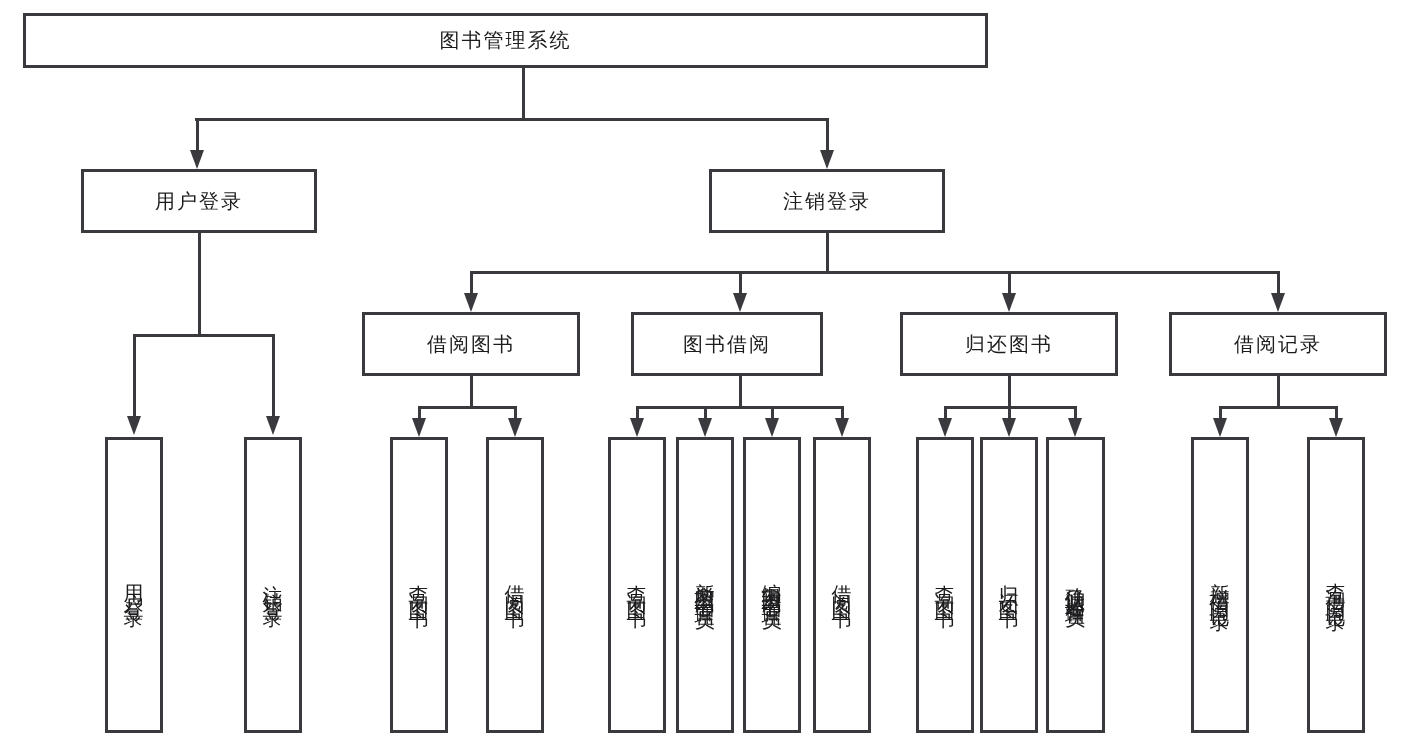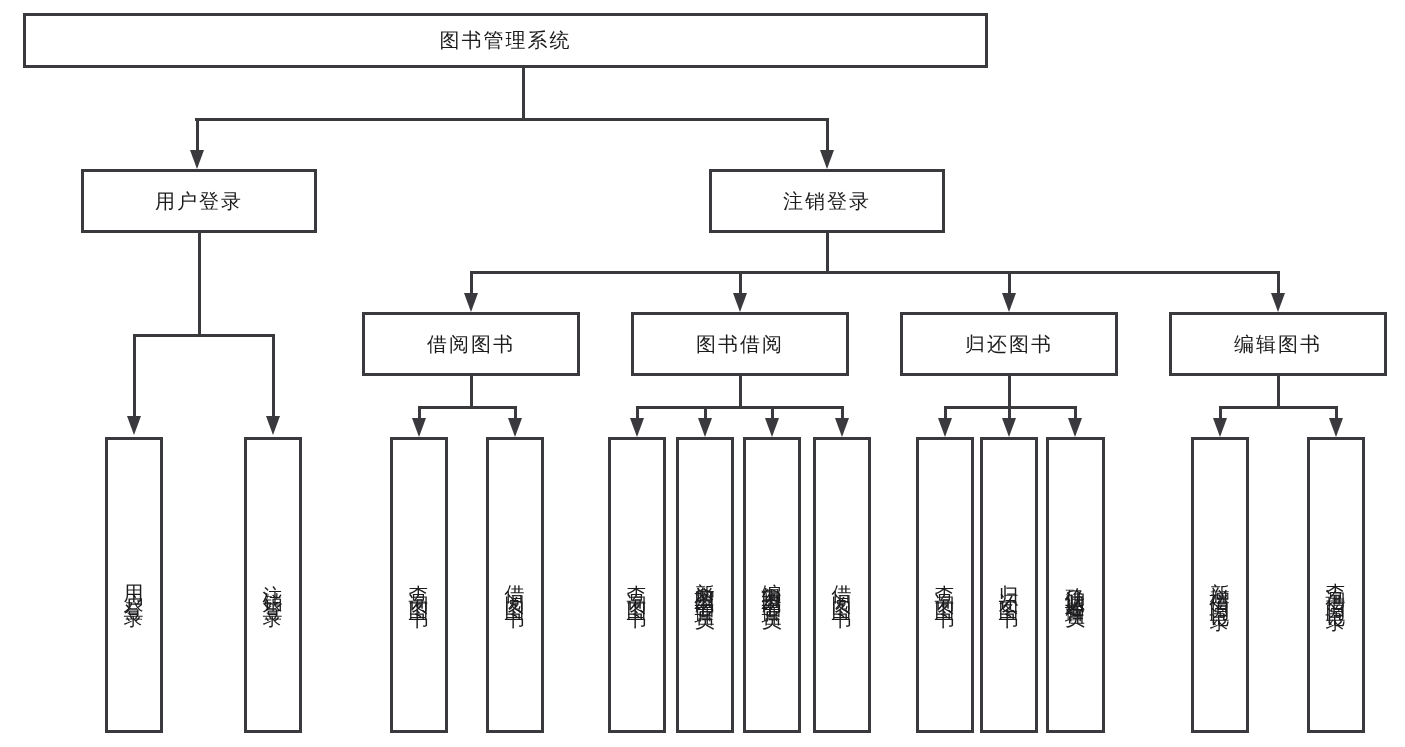--- a/index.html
+++ b/index.html
@@ -102,28 +102,28 @@
   <div class="vline" style="left:739px; top:271px; height:24px;"></div>
   <div class="arrow" style="left:733px; top:293px;"></div>
   <div class="vline" style="left:1008px; top:271px; height:24px;"></div>
   <div class="arrow" style="left:1002px; top:293px;"></div>
   <div class="vline" style="left:1277px; top:271px; height:24px;"></div>
   <div class="arrow" style="left:1271px; top:293px;"></div>
 
   <div class="node node-h" style="left:362px; top:312px; width:218px; height:64px;">
     <span>借阅图书</span>
   </div>
-  <div class="node node-h" style="left:631px; top:312px; width:218px; height:64px;">
+  <div class="node node-h" style="left:631px; top:312px; width:192px; height:64px;">
     <span>图书借阅</span>
   </div>
   <div class="node node-h" style="left:900px; top:312px; width:218px; height:64px;">
     <span>归还图书</span>
   </div>
   <div class="node node-h" style="left:1169px; top:312px; width:218px; height:64px;">
-    <span>编辑图书</span>
+    <span>借阅记录</span>
   </div>
 
   <div class="vline" style="left:470px; top:376px; height:33px;"></div>
   <div class="hline" style="left:418px; top:406px; width:99px;"></div>
   <div class="vline" style="left:418px; top:406px; height:14px;"></div>
   <div class="arrow" style="left:412px; top:418px;"></div>
   <div class="vline" style="left:514px; top:406px; height:14px;"></div>
   <div class="arrow" style="left:508px; top:418px;"></div>
 
   <div class="vline" style="left:739px; top:376px; height:33px;"></div>

